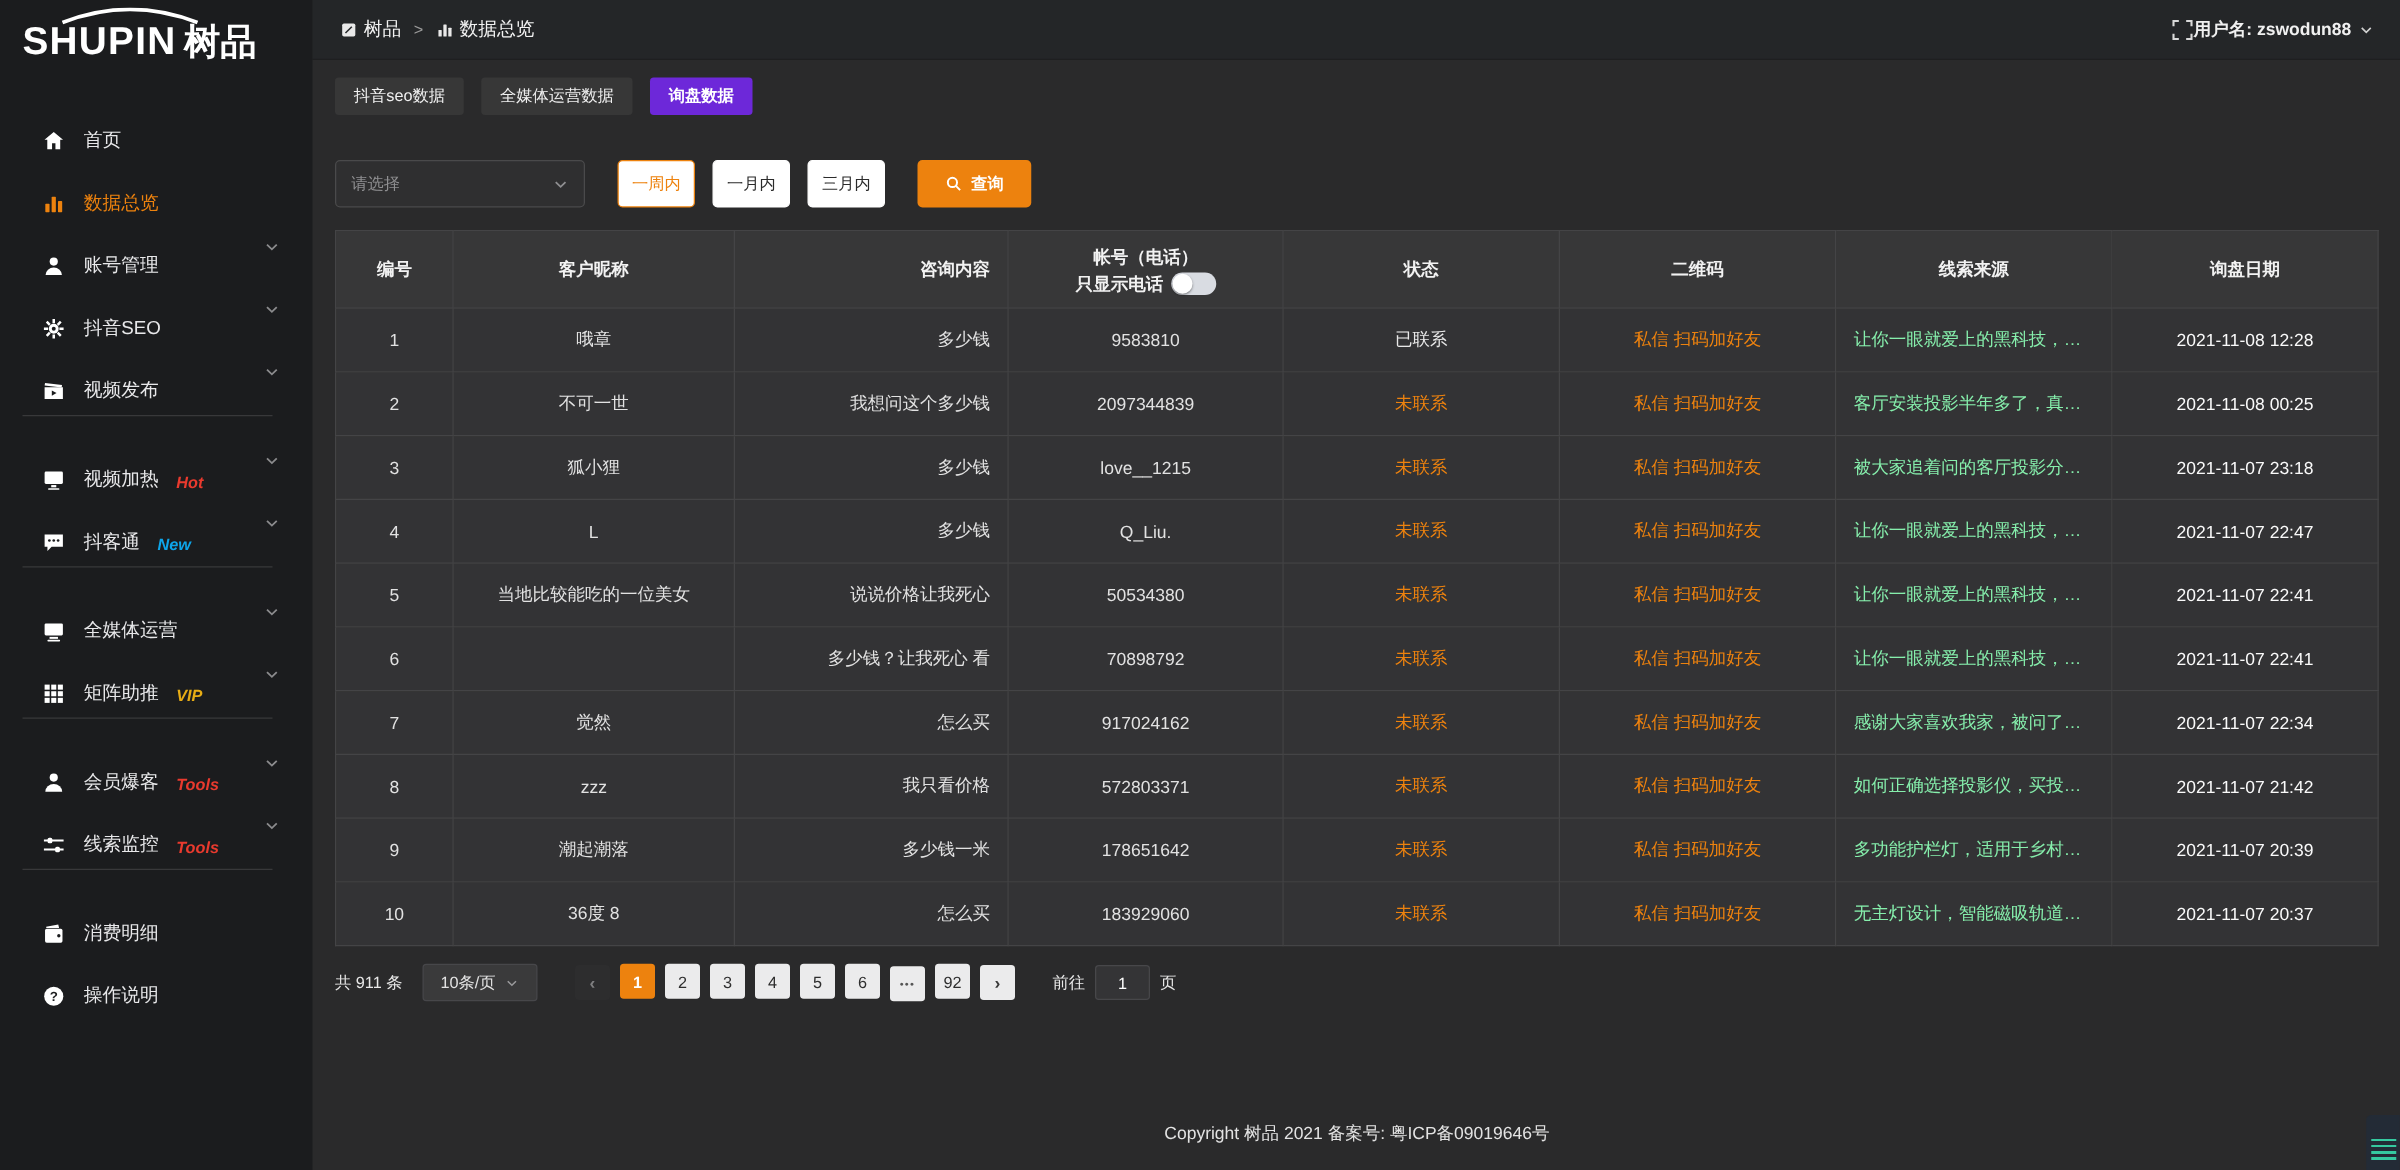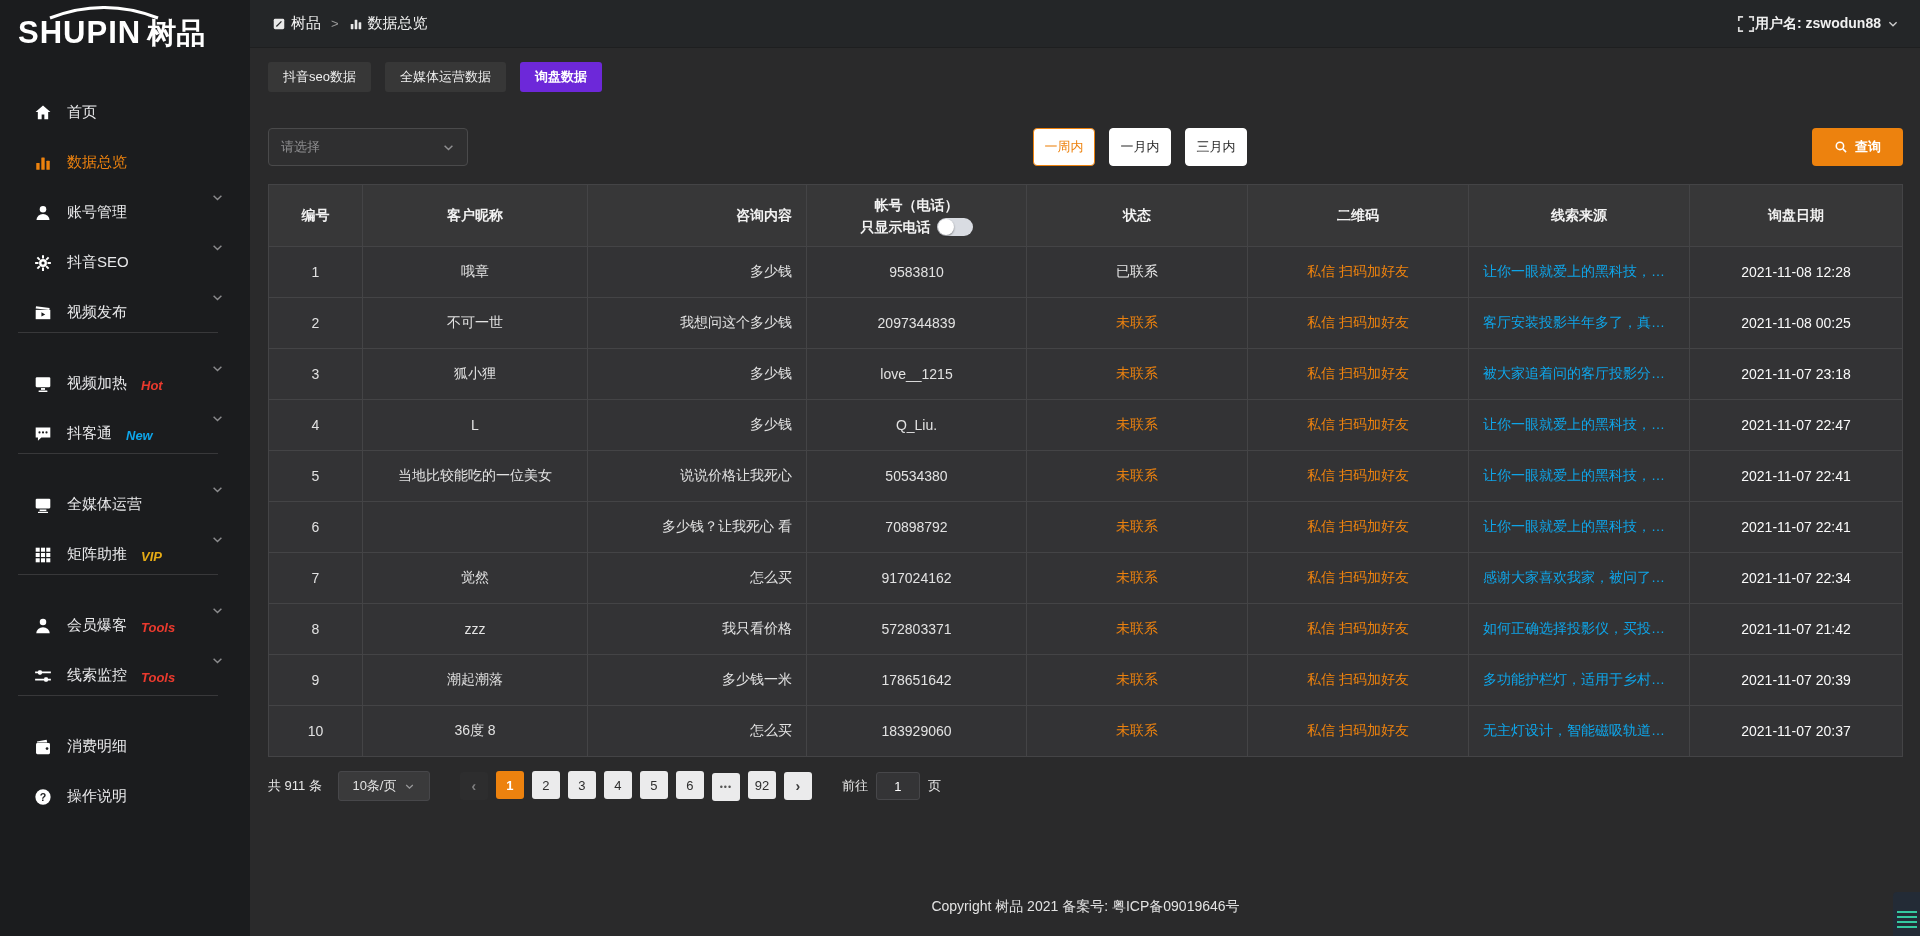--- a/index.html
+++ b/index.html
@@ -34,41 +34,41 @@
   .topbar-right { margin-left:auto; display:flex; align-items:center; }
   .fullscreen-btn { width:18px; height:18px; color:#d9d9d9; cursor:pointer; }
   .user-box { display:flex; align-items:center; gap:6px; font-size:14px; font-weight:bold; color:#f0f0f0; cursor:pointer; }
   .user-box .icon { width:12px; height:12px; color:#cfcfcf; }
   
   .content { padding:14px 18px 0 18px; background:#2a2a2b; flex:1; }
   .tabs-row { display:flex; gap:14px; margin-bottom:36px; }
   .tab-btn { height:30px; padding:0 15px; background:#373737; border:none; border-radius:3px;
              color:#f0f0f0; font-size:13px; cursor:pointer; font-family:inherit; }
   .tab-btn.active { background:#6d28d9; color:#fff; font-weight:bold; }
-  .filter-row { display:flex; align-items:center; margin-bottom:18px;justify-content:space-between; }
+  .filter-row { display:flex; align-items:center; margin-bottom:18px; }
   .select-box { width:200px; height:38px; background:#2f2f30; border:1px solid #4a4a4b; border-radius:4px;
                 display:flex; align-items:center; padding:0 12px; color:#8f8f91; font-size:13px; cursor:pointer; margin-right:26px; }
   .select-box .icon { margin-left:auto; width:13px; height:13px; color:#8f8f91; }
   .periods { display:flex; gap:14px; margin-right:26px; }
   .period-btn { width:62px; height:38px; background:#fff; border:1px solid #fff; border-radius:4px;
                 font-size:13px; color:#2b2b2b; cursor:pointer; font-family:inherit; }
   .period-btn.selected { border-color:#ED820E; color:#ED820E; }
   .search-btn { height:38px; padding:0 22px; background:#ED820E; color:#fff; border:none; border-radius:4px;
                 font-size:13px; font-weight:bold; cursor:pointer; display:flex; align-items:center; gap:7px; font-family:inherit; }
   .search-btn .icon { width:14px; height:14px; }
   
   table { width:100%; table-layout:fixed; border-collapse:collapse; }
   th,td { border:1px solid #444446; font-size:14px; text-align:center; padding:0 14px; overflow:hidden; white-space:nowrap; }
   thead th { height:62px; background:#373738; color:#f2f2f2; font-weight:bold; }
   tbody td { height:51px; background:#333335; color:#e2e2e2; }
   th.c-content, td.c-content, td.c-source { text-align:right; }
   td.c-status { color:#ED820E; }
   td.c-status.contacted { color:#e8e8e8; }
   td.c-qr { color:#ED820E; cursor:pointer; }
-  td.c-source { color:#0ea5e9; cursor:pointer; text-overflow:ellipsis;margin-left:12px; }
+  td.c-source { color:#86efac; cursor:pointer; text-overflow:ellipsis;margin-left:12px; }
   td.c-date { color:#fafafa; }
   .th-phone-top { line-height:20px; }
   .th-phone-bottom { display:flex; align-items:center; justify-content:center; gap:6px; line-height:20px; margin-top:2px; }
   .toggle { width:36px; height:18px; border-radius:9px; background:#d9dce2; position:relative; cursor:pointer; display:inline-block; }
   .toggle-knob { position:absolute; left:1px; top:1px; width:16px; height:16px; border-radius:50%; background:#fff; box-shadow:0 1px 2px rgba(0,0,0,.45); }
   
   .pagination { display:flex; align-items:center; margin-top:14px; font-size:13px; color:#e8e8e8; }
   .page-total { margin-right:16px; }
   .pagesize-box { width:92px; height:30px; background:#3a3a3b; border:1px solid #47474a; border-radius:3px;
                   display:flex; align-items:center; justify-content:center; gap:8px; color:#e3e3e3; cursor:pointer; margin-right:26px; }

